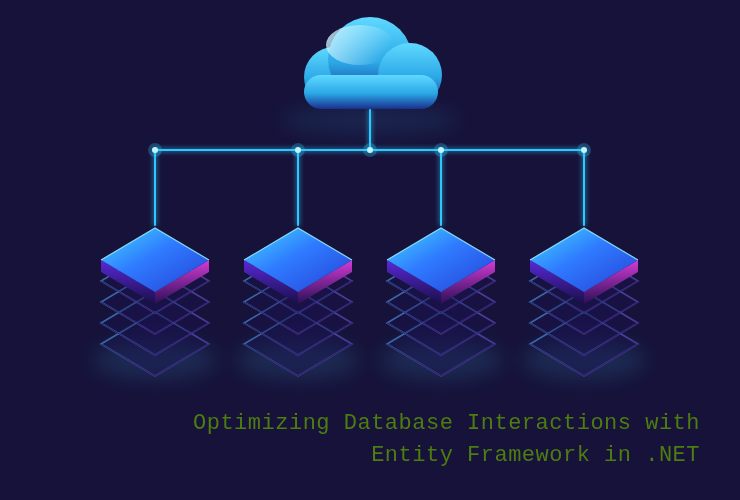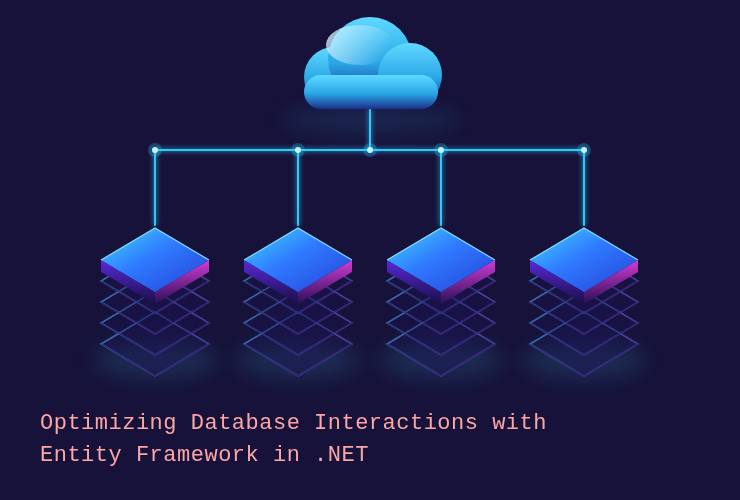--- a/index.html
+++ b/index.html
@@ -13,22 +13,22 @@
   .stage {
     position: relative;
     width: 740px;
     height: 500px;
   }
   .caption {
     position: absolute;
     left: 0;
     right: 0;
     bottom: 28px;
-    text-align: left;
-    color: #fca5a5;
+    text-align: right;
+    color: #4d7c0f;
     font-size: 22px;
     line-height: 1.45;
     letter-spacing: 0.5px;
     padding: 0 40px;
     white-space: pre-line;
   }
   .art {
     position: absolute;
     inset: 0;
   }

